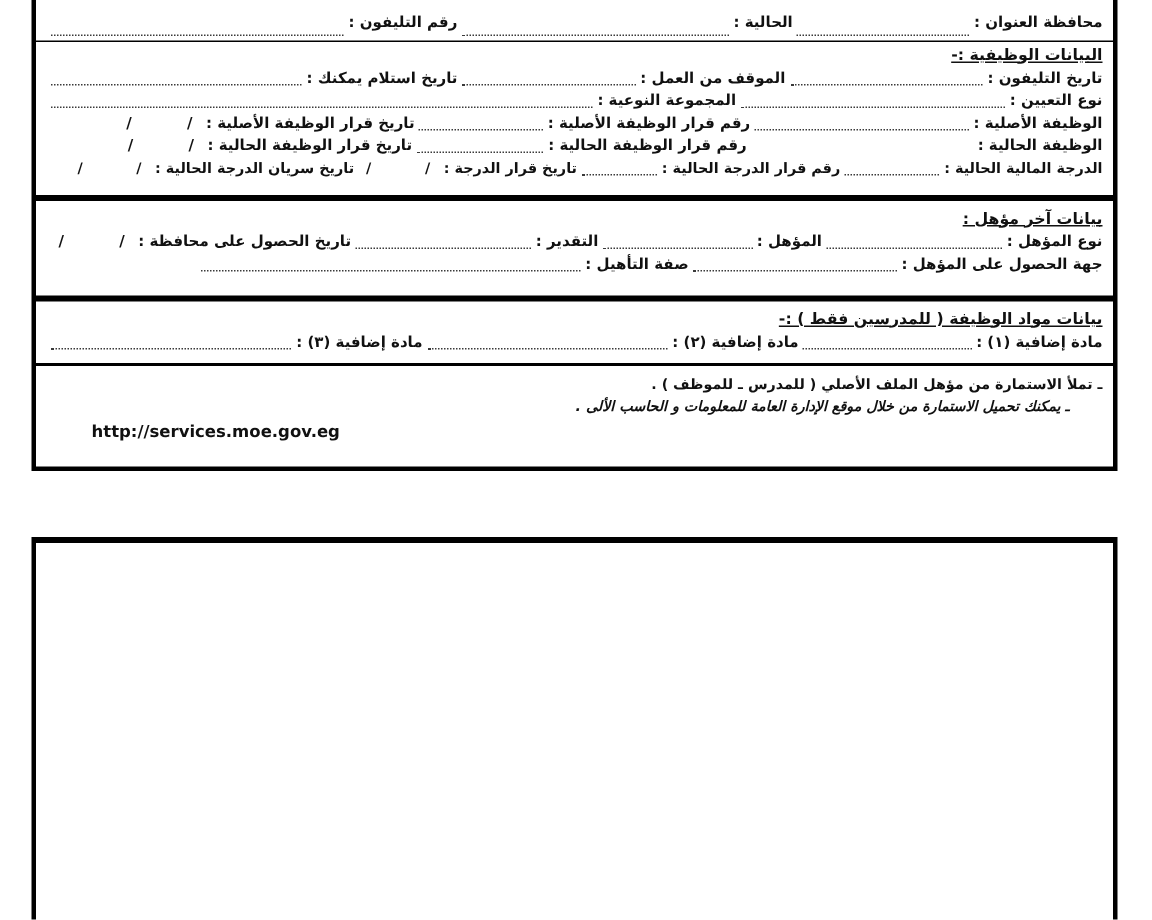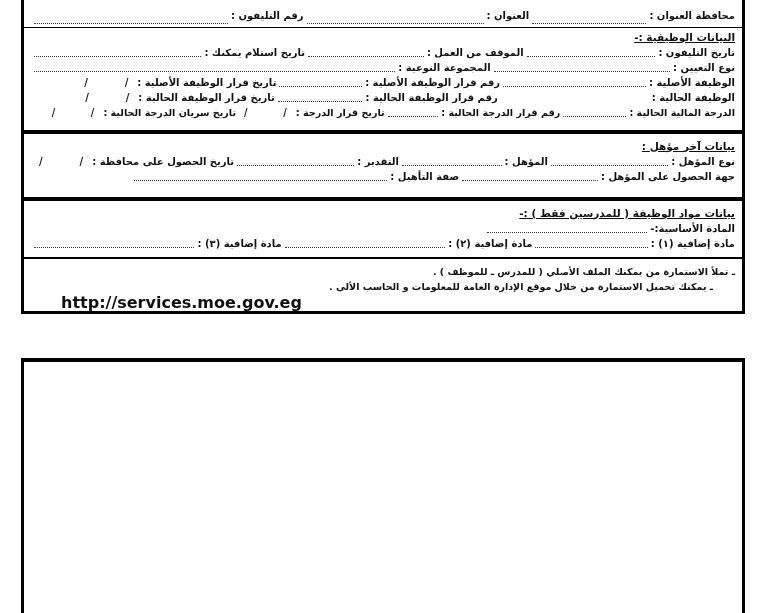--- a/index.html
+++ b/index.html
@@ -24,39 +24,39 @@
   .sectitle{height:17px;display:flex;align-items:center;font-size:10.5px;}
   .sectitle span{text-decoration:underline;}
 
   .sep1{border-top:1.5px solid #000;margin:0 -7px;}
   .sep2{border-top:2px solid #000;margin:6px -7px 2px;}
   .sep4{border-top:4px solid #000;margin:0 -7px;}
   .padA{height:10px;} .padB{height:13px;} .padC{height:3px;}
 
   .noteline{display:flex;align-items:center;height:15px;font-size:9.5px;white-space:nowrap;}
   .noteA{margin-top:3px;}
-  .noteB .mid{margin-right:22px;}
-  .urlline{direction:ltr;text-align:center;font-size:16px;height:17px;display:flex;align-items:center;padding-left:30px;}
+  .noteB .mid{margin-right:22px;font-style:italic;}
+  .urlline{direction:ltr;text-align:center;font-size:11px;height:17px;display:flex;align-items:center;padding-left:30px;}
 </style>
 </head>
 <body>
 
 <div class="page">
 
   <div class="card card1">
     <div class="inner">
 
       <div class="cliprow">
         
       </div>
 
       <div class="frow addr">
         <span class="lbl">محافظة العنوان :</span>
         <div class="dots" style="flex:1"></div>
-        <span class="lbl">العنوان :</span>
+        <span class="lbl">الحالية :</span>
         <div class="dots" style="flex:1.55"></div>
         <span class="lbl">رقم التليفون :</span>
         <div class="dots" style="flex:1.7"></div>
       </div>
 
       <div class="sep1"></div>
 
       <div class="sectitle">
         <span>البيانات الوظيفية :-</span>
       </div>
@@ -137,39 +137,34 @@
       </div>
 
       <div class="padB"></div>
       <div class="sep4"></div>
       <div class="padC"></div>
 
       <div class="sectitle">
         <span>بيانات مواد الوظيفة ( للمدرسين فقط ) :-</span>
       </div>
 
-      <div class="frow">
-        <span class="lbl">المادة الأساسية:-</span>
-        <div class="dots" style="flex:0 0 160px"></div>
-        <div class="sp" style="flex:1"></div>
-      </div>
 
       <div class="frow">
         <span class="lbl">مادة إضافية (١) :</span>
         <div class="dots" style="flex:0.7"></div>
         <span class="lbl">مادة إضافية (٢) :</span>
         <div class="dots" style="flex:1"></div>
         <span class="lbl">مادة إضافية (٣) :</span>
         <div class="dots" style="flex:1"></div>
       </div>
 
       <div class="sep2"></div>
 
       <div class="noteline noteA">
-        <span>ـ تملأ الاستمارة من يمكنك الملف الأصلي ( للمدرس ـ للموظف ) .</span>
+        <span>ـ تملأ الاستمارة من مؤهل الملف الأصلي ( للمدرس ـ للموظف ) .</span>
       </div>
       <div class="noteline noteB">
         <span class="mid">ـ يمكنك تحميل الاستمارة من خلال موقع الإدارة العامة للمعلومات و الحاسب الألى .</span>
         <div class="sp" style="flex:1"></div>
       </div>
       <div class="urlline">
         <span>http://services.moe.gov.eg</span>
       </div>
 
     </div>

